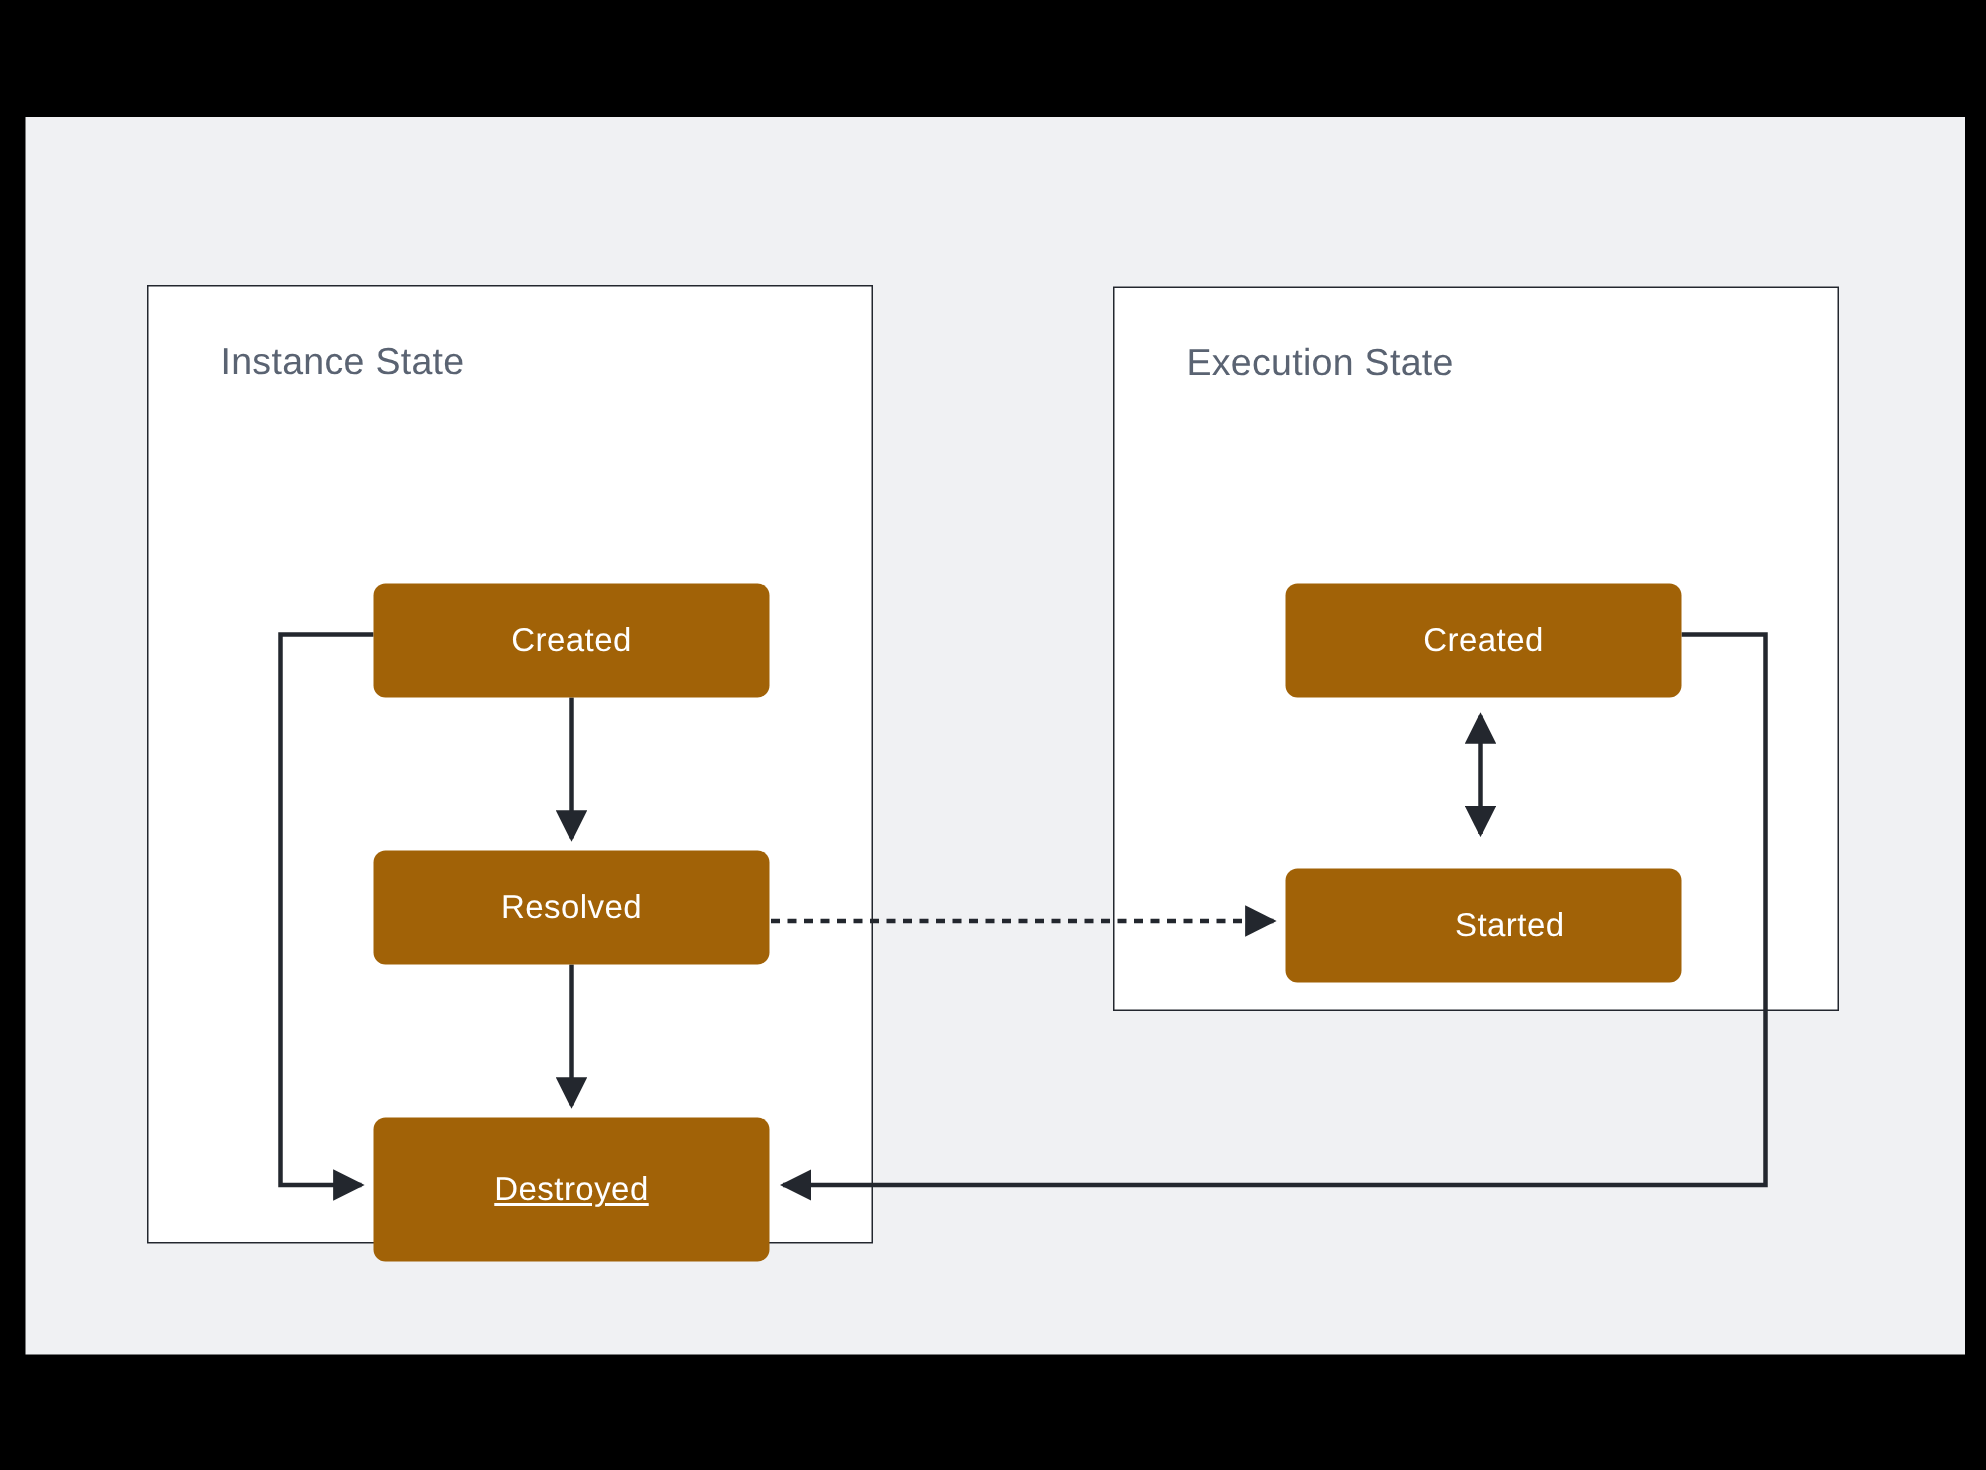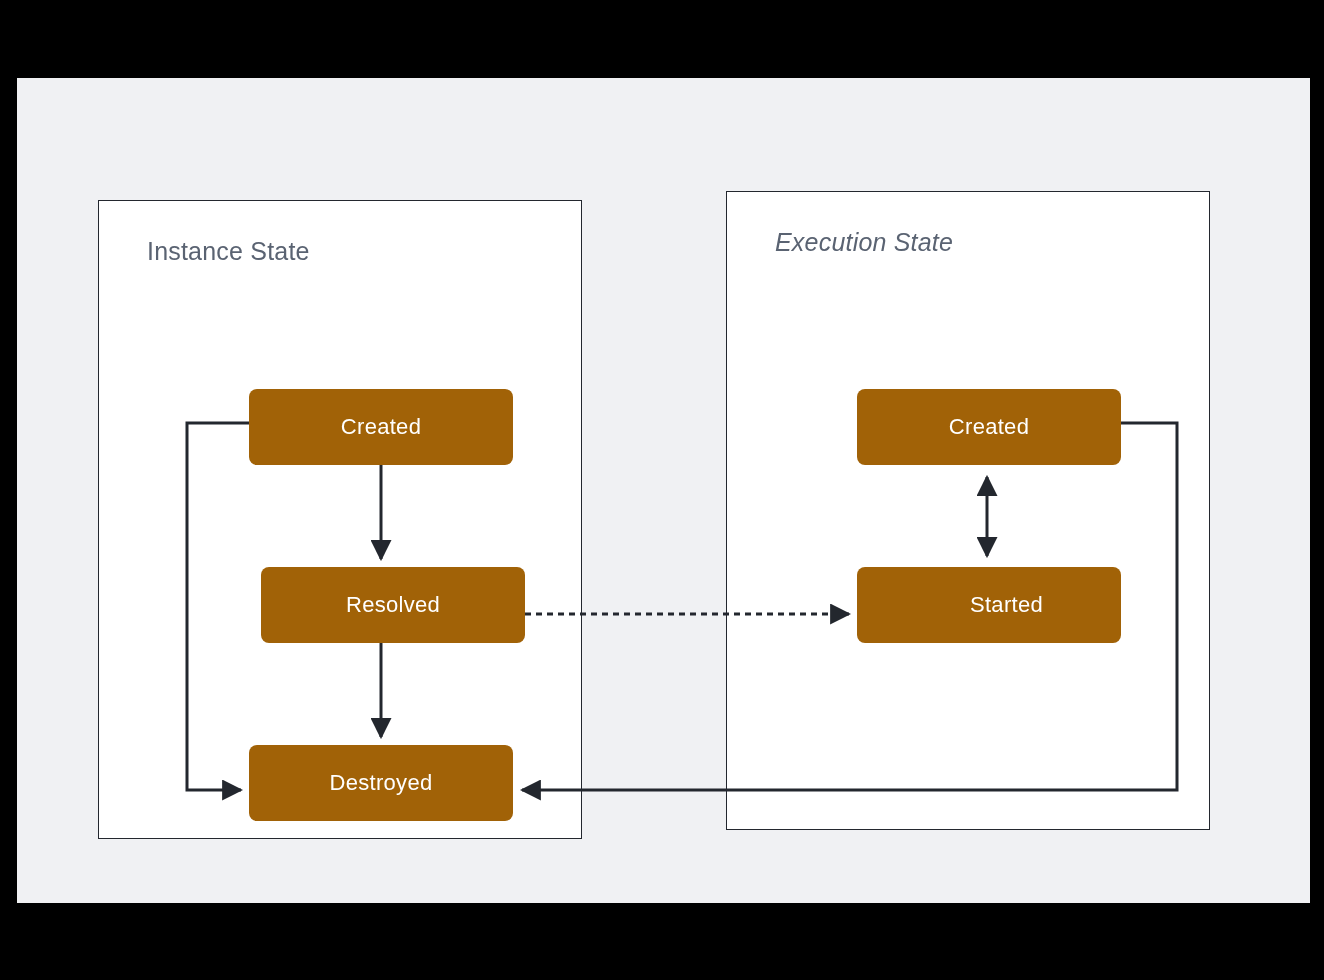--- a/index.html
+++ b/index.html
@@ -24,22 +24,22 @@
     width: 1293px;
     height: 825px;
     background: #F0F1F3;
   }
   .panel {
     position: absolute;
     background: #FFFFFF;
     border: 1.5px solid #23272E;
     box-sizing: border-box;
   }
-  #panel-instance { left: 81px; top: 122px; width: 484px; height: 639px; padding-left: 39px; }
-  #panel-execution { left: 709px; top: 113px; width: 484px; height: 639px; font-style: italic; }
+  #panel-instance { left: 81px; top: 112px; width: 484px; height: 639px; padding-left: 39px; }
+  #panel-execution { left: 725px; top: 113px; width: 484px; height: 483px; }
   .panel-title {
     position: absolute;
     left: 48px;
     top: 36px;
     font-size: 25px;
     color: #5A6372;
     letter-spacing: 0.2px;
     white-space: nowrap;
   }
   .node {
@@ -49,24 +49,24 @@
     color: #FFFFFF;
     display: flex;
     align-items: center;
     justify-content: center;
     font-size: 22px;
     letter-spacing: 0.3px;
     box-sizing: border-box;
     z-index: 5;
   }
   #node-created   { left: 232px; top: 311px; width: 264px; height: 76px; }
-  #node-resolved  { left: 232px; top: 489px; width: 264px; height: 76px; margin-left: 12px; }
-  #node-destroyed { left: 232px; top: 667px; width: 264px; height: 76px; }
+  #node-resolved  { left: 232px; top: 489px; width: 264px; height: 76px; }
+  #node-destroyed { left: 232px; top: 667px; width: 264px; height: 96px; text-decoration: underline; }
   #node-stopped   { left: 840px; top: 311px; width: 264px; height: 76px; }
-  #node-started   { left: 840px; top: 489px; width: 264px; height: 76px; padding-left: 35px; }
+  #node-started   { left: 840px; top: 501px; width: 264px; height: 76px; padding-left: 35px; }
   #edges {
     position: absolute;
     left: 0; top: 0;
     width: 1324px;
     height: 980px;
     z-index: 2;
     pointer-events: none;
   }
 </style>
 </head>

